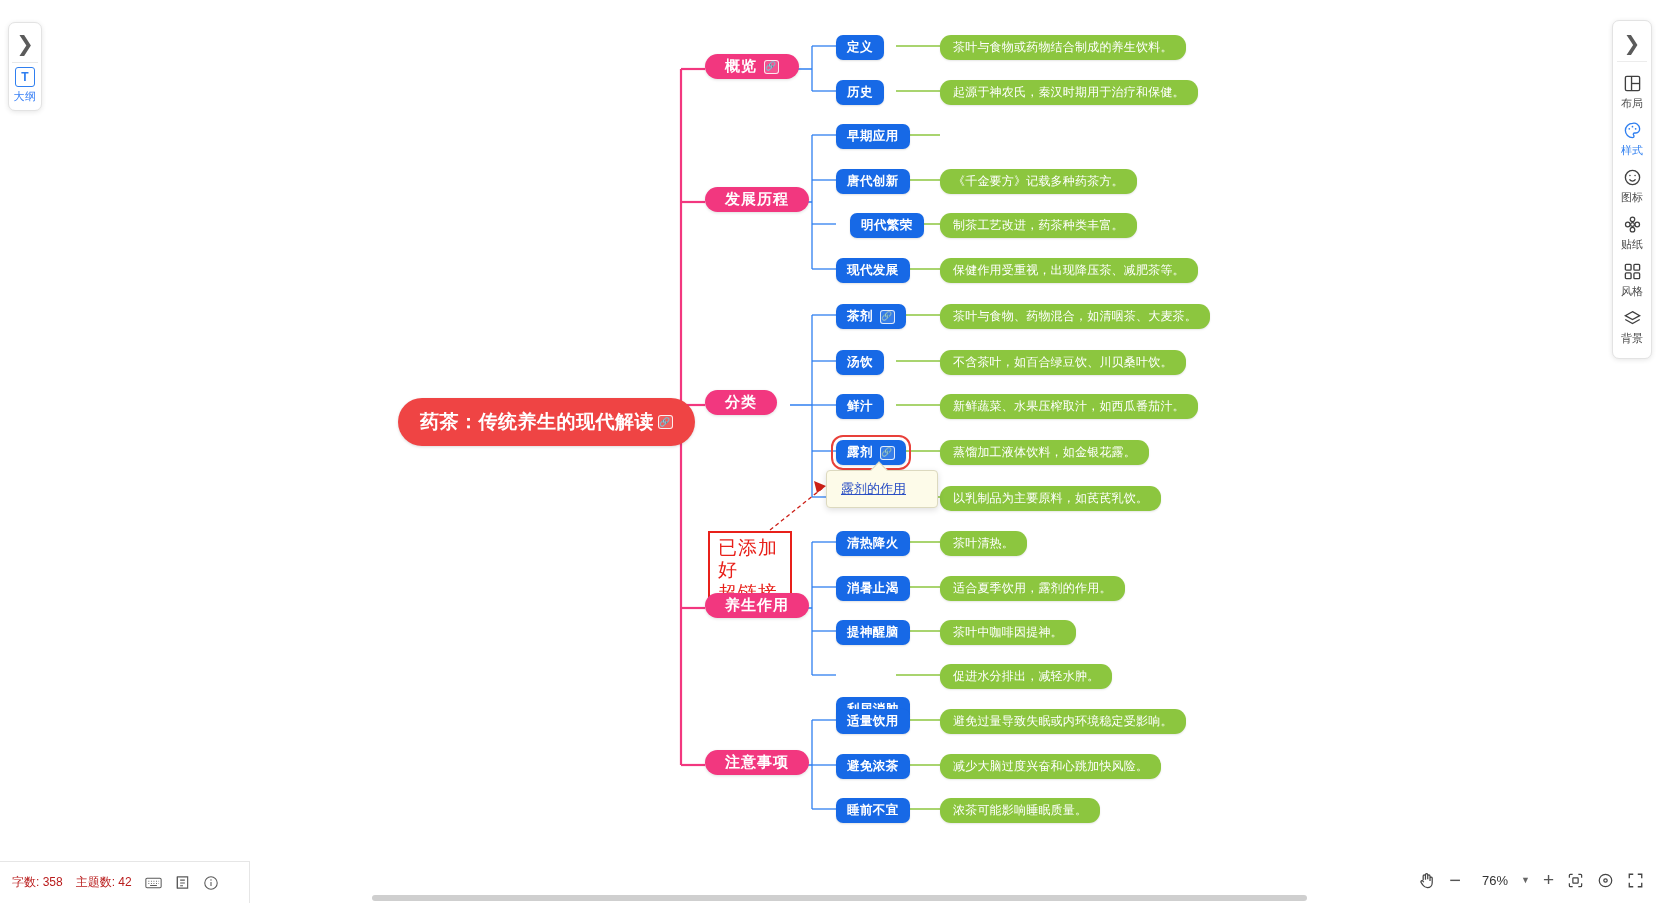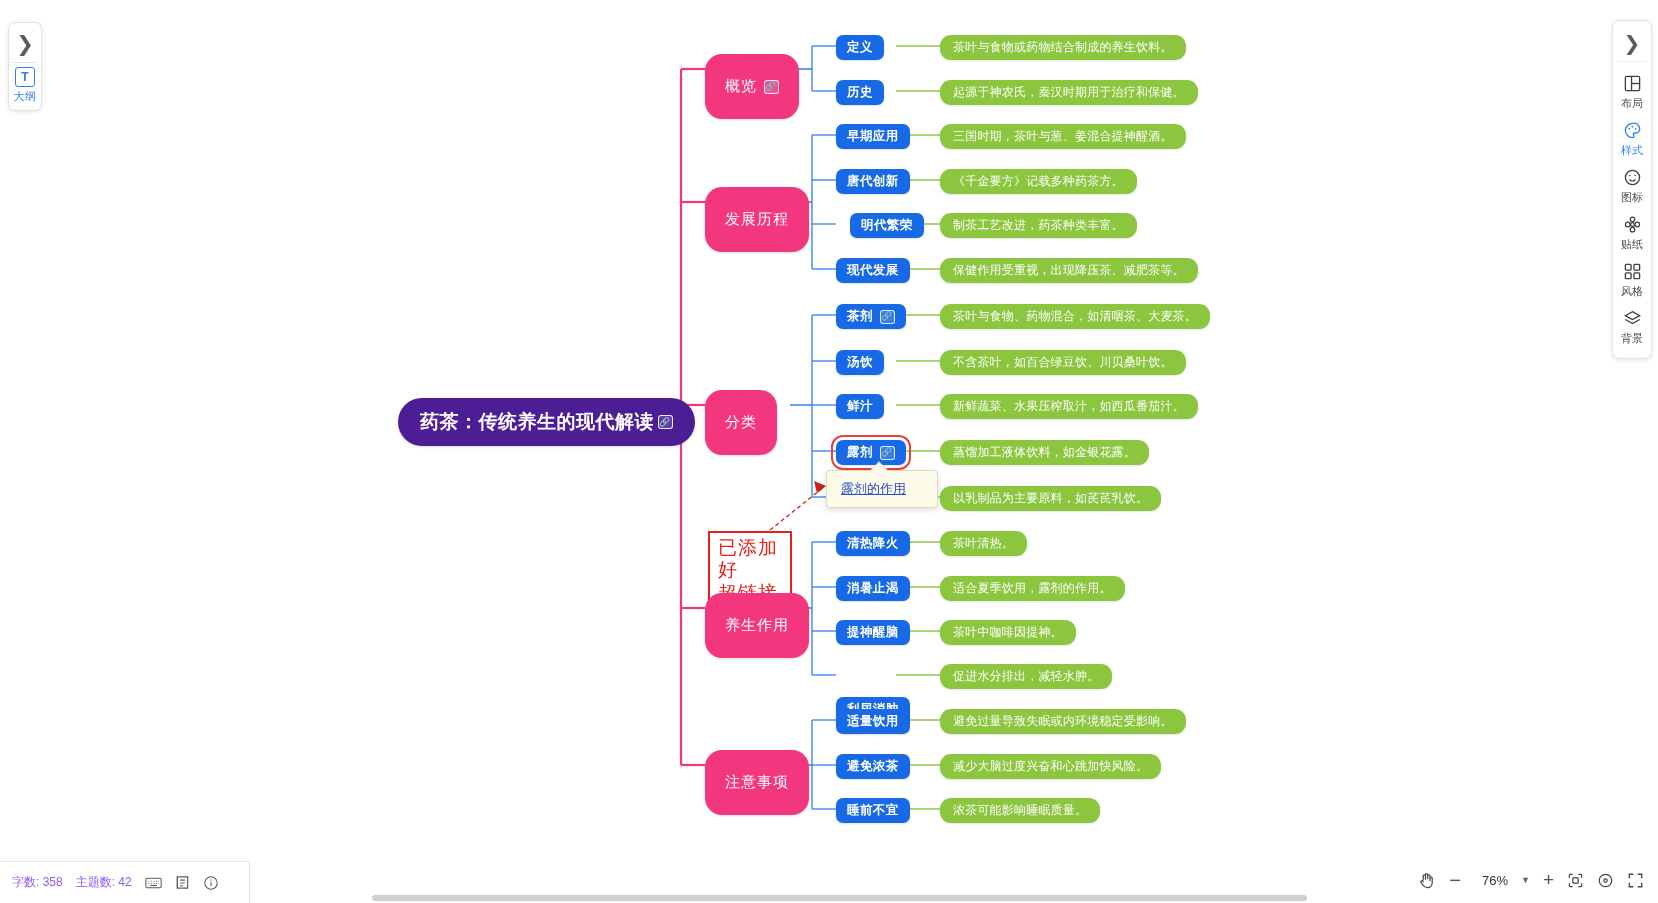--- a/index.html
+++ b/index.html
@@ -57,29 +57,29 @@
   .rp-item.active .ic svg { stroke: #2f7ff0; }
   .rp-item.active .tx { color: #2f7ff0; }
 
   
   #canvas { position: absolute; inset: 0; }
   svg.links { position: absolute; left: 0; top: 0; width: 1658px; height: 903px; pointer-events: none; }
 
   .node { position: absolute; display: flex; align-items: center; white-space: nowrap; }
 
   .root-node {
-    background: #4c1d95; color: #fff;
+    background: #ef4444; color: #fff;
     border-radius: 26px; padding: 11px 22px;
     font-size: 19px; font-weight: bold; letter-spacing: .5px;
     box-shadow: 0 1px 3px rgba(0,0,0,.14);
   }
   .branch-node {
     background: #f2377f; color: #fff;
-    border-radius: 17px; padding: 23px 20px;
-    font-size: 15px; font-weight: normal; letter-spacing: 1px;
+    border-radius: 17px; padding: 3px 20px;
+    font-size: 15px; font-weight: bold; letter-spacing: 1px;
     box-shadow: 0 1px 3px rgba(0,0,0,.13);
   }
   .sub-node {
     background: #1769e6; color: #fff;
     border-radius: 7px; padding: 4px 11px;
     font-size: 12.5px; font-weight: bold; letter-spacing: .4px;
     box-shadow: 0 1px 2px rgba(0,0,0,.12);
   }
   .sub-node.selected { outline: 2px solid #e8403a; outline-offset: 3px; border-radius: 7px; }
   .leaf-node {
@@ -122,21 +122,21 @@
     font-family: "DejaVu Sans", "Liberation Sans", sans-serif;
     letter-spacing: 1px;
   }
 
   
   .status-bar {
     position: absolute; left: 0; bottom: 0;
     width: 250px; height: 42px; background: #fff;
     border-top: 1px solid #e6e6e6; border-right: 1px solid #e6e6e6;
     display: flex; align-items: center; gap: 13px; padding: 0 12px;
-    font-size: 12px; color: #8b5cf6;
+    font-size: 12px; color: #b91c1c;
   }
   .status-bar .sb-ic { cursor: pointer; color: #5a5a5a; display:flex; align-items:center; }
 
   
   .zoom-bar {
     position: absolute; right: 14px; bottom: 6px;
     height: 34px; display: flex; align-items: center; gap: 13px;
     font-size: 13px; color: #444;
   }
   .zoom-bar .zb { cursor: pointer; display: flex; align-items: center; justify-content: center; }
@@ -246,23 +246,20 @@
     <div class="node leaf-node" style="left:940px; top:80px;">
       <span>起源于神农氏，秦汉时期用于治疗和保健。</span>
     </div>
 
     <div class="node branch-node" style="left:705px; top:187px;">
       <span>发展历程</span>
     </div>
     <div class="node sub-node" style="left:836px; top:124px;justify-content:flex-end;">
       <span>早期应用</span>
     </div>
-    <div class="node leaf-node" style="left:940px; top:124px;">
-      <span>三国时期，茶叶与葱、姜混合提神醒酒。</span>
-    </div>
     <div class="node sub-node" style="left:836px; top:169px;">
       <span>唐代创新</span>
     </div>
     <div class="node leaf-node" style="left:940px; top:169px;">
       <span>《千金要方》记载多种药茶方。</span>
     </div>
     <div class="node sub-node" style="left:836px; top:213px;margin-left:14px;">
       <span>明代繁荣</span>
     </div>
     <div class="node leaf-node" style="left:940px; top:213px;">

